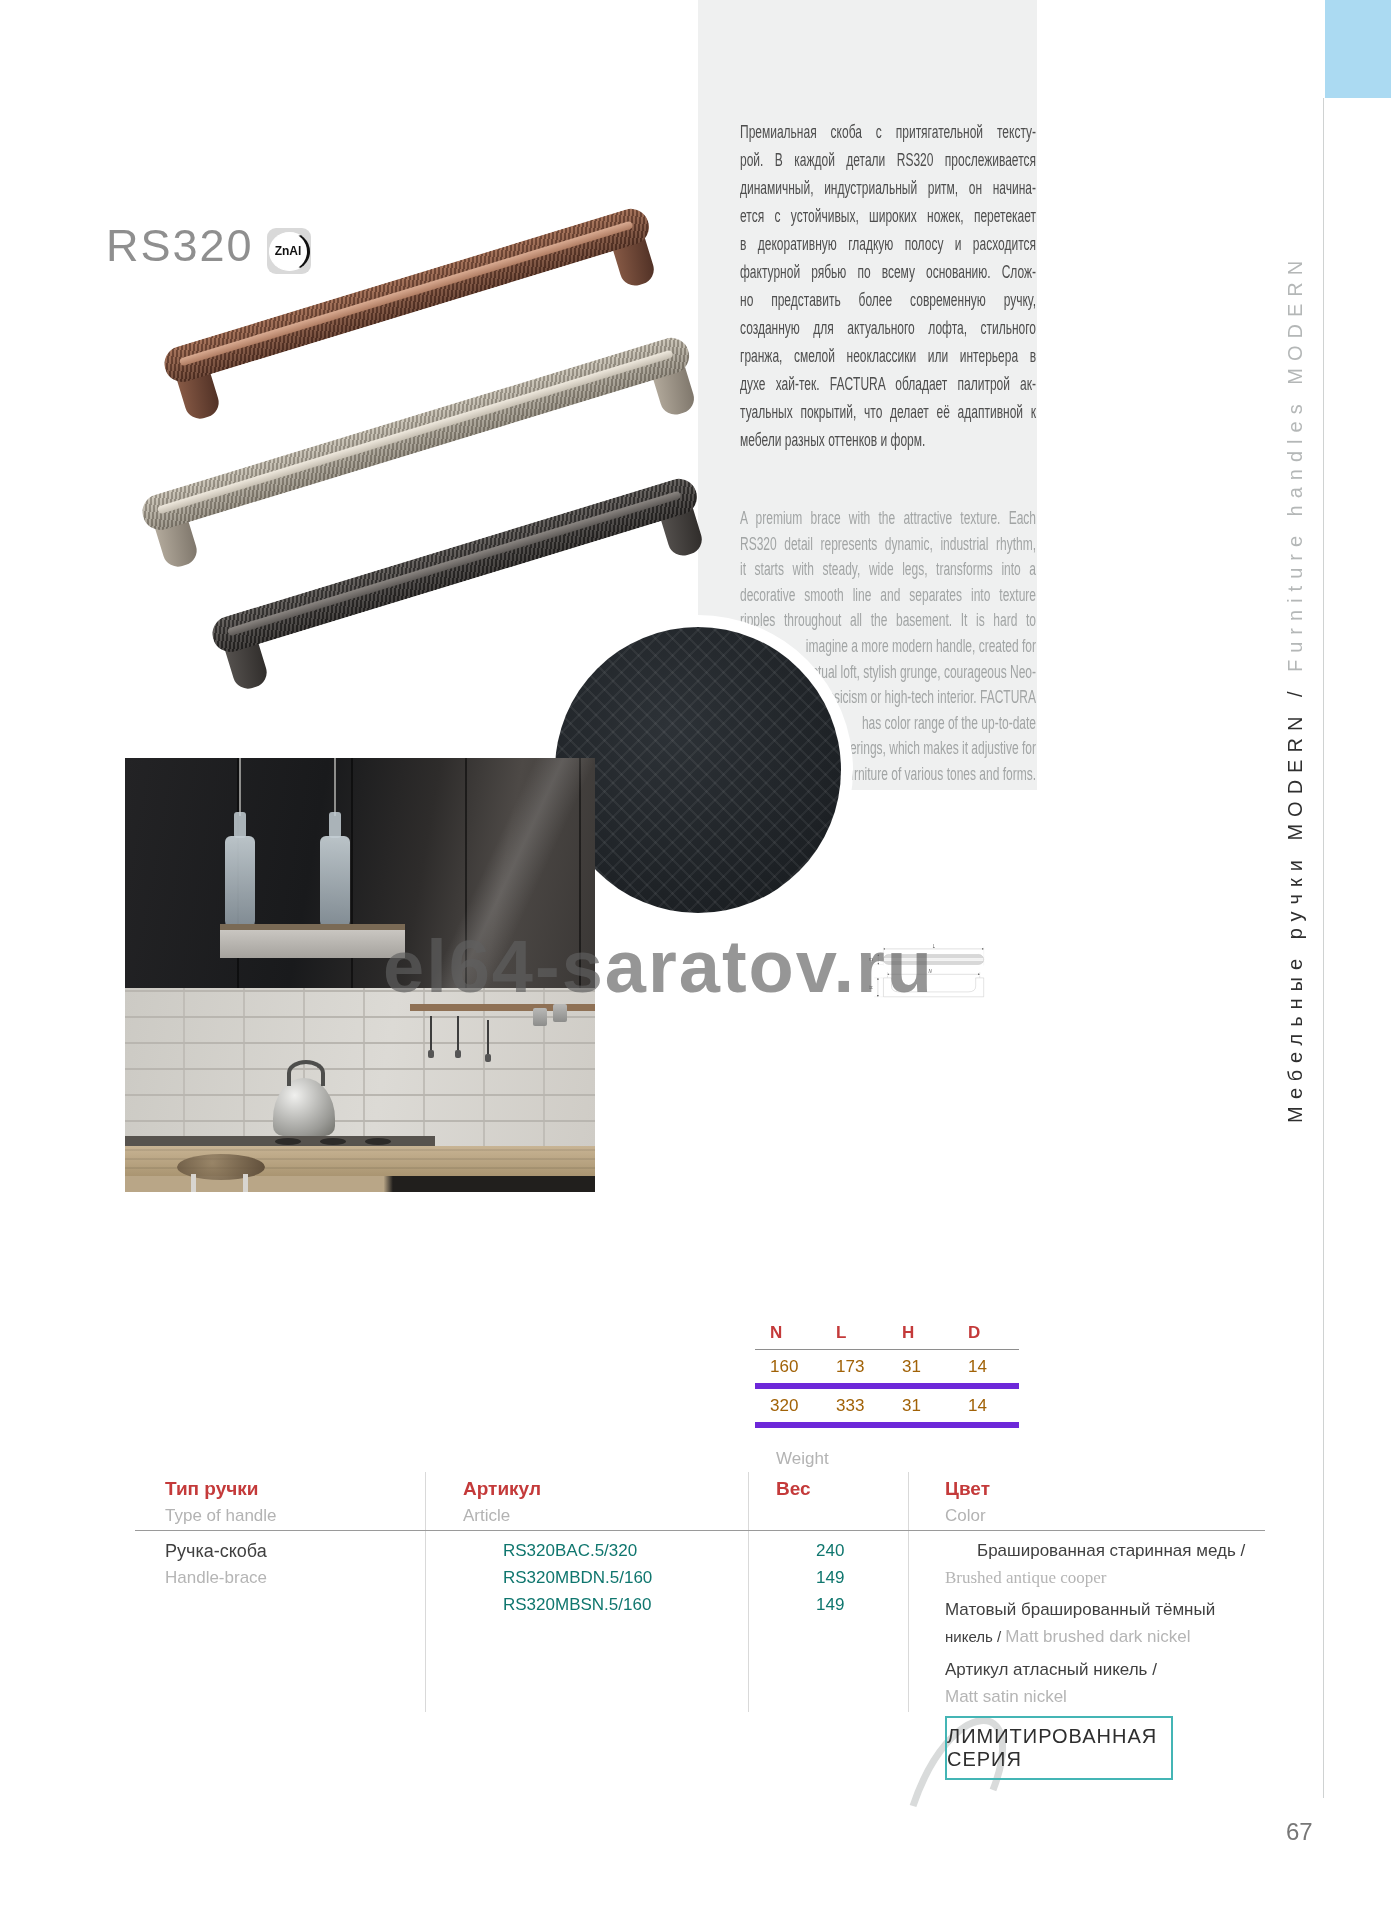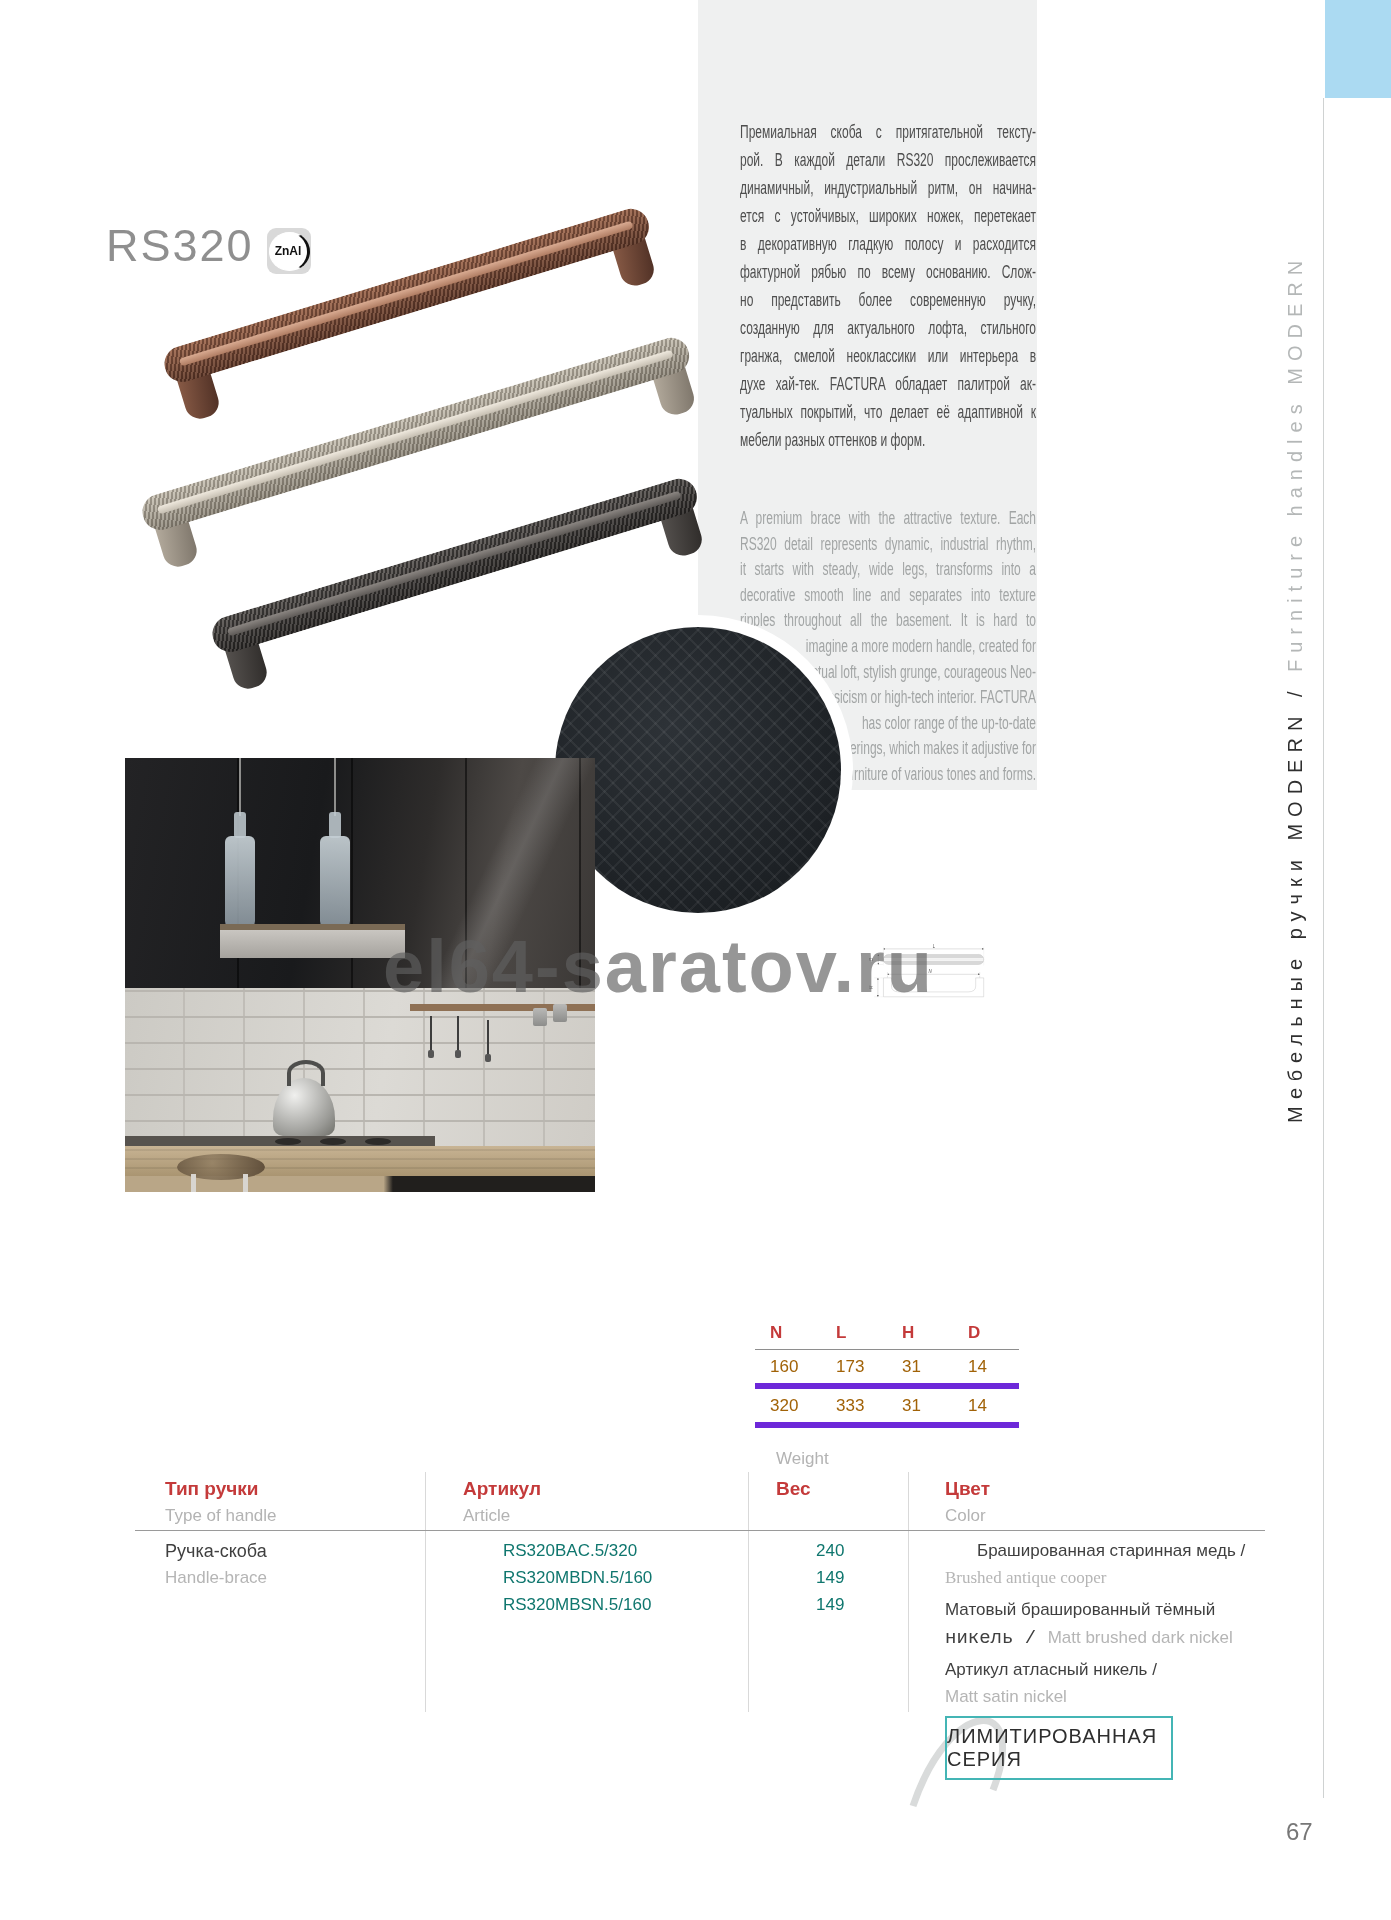--- a/index.html
+++ b/index.html
@@ -301,21 +301,21 @@
     <div class="abs pt-cell" style="left:463px;top:1595px;">RS320MBSN.5/160</div>
 
     <div class="abs pt-cell" style="left:776px;top:1541px;">240</div>
     <div class="abs pt-cell" style="left:776px;top:1568px;">149</div>
     <div class="abs pt-cell" style="left:776px;top:1595px;">149</div>
 
     <div class="abs pt-ru" style="left:945px;top:1541px;font-size:17px;margin-left:32px;">Брашированная старинная медь /</div>
     <div class="abs pt-en" style="left:945px;top:1568px;font-family:Liberation Serif, serif;">Brushed antique cooper</div>
     <div class="abs pt-ru" style="left:945px;top:1600px;font-size:17px;">Матовый брашированный тёмный</div>
     <div class="abs" style="left:945px;top:1627px;">
-      <span class="pt-ru" style="font-size:19px;font-family:Liberation Mono, monospace;">никель / </span><span class="pt-en">Matt brushed dark nickel</span>
+      <span class="pt-ru" style="font-size:15px;">никель / </span><span class="pt-en">Matt brushed dark nickel</span>
     </div>
     <div class="abs pt-ru" style="left:945px;top:1660px;font-size:17px;">Артикул атласный никель /</div>
     <div class="abs pt-en" style="left:945px;top:1687px;">Matt satin nickel</div>
   </div>
 
   <svg class="abs" style="left:895px;top:1688px;" width="160" height="130" viewBox="0 0 160 130">
     <path d="M18 118 C 55 8, 135 6, 98 102" stroke="#d9dbdb" stroke-width="7" fill="none"></path>
   </svg>
   <div class="abs badge">ЛИМИТИРОВАННАЯ СЕРИЯ</div>
 

